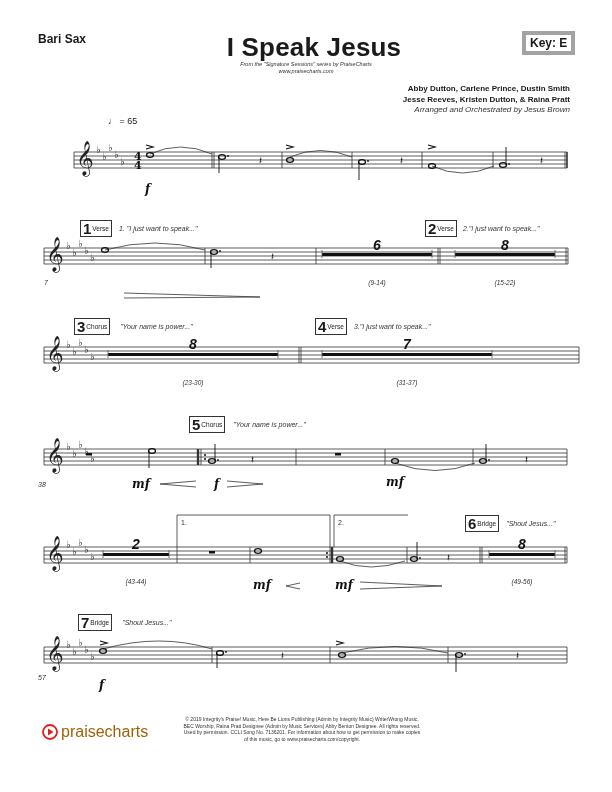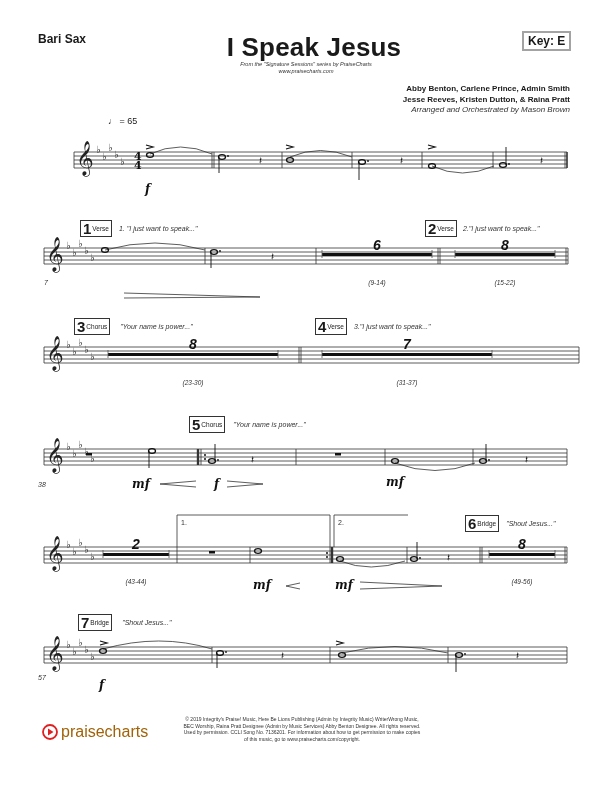--- a/index.html
+++ b/index.html
@@ -1,21 +1,21 @@
 <!DOCTYPE html>
 <html><head>
 <meta charset="utf-8">
 <style>
   html, body { margin:0; padding:0; background:#fff; }
   body { width:612px; height:792px; position:relative; overflow:hidden; font-family:"Liberation Sans", sans-serif; color:#1a1a1a; }
   .abs { position:absolute;text-align:center; }
   .instrument { left:38px; top:32px; font-size:12px; font-weight:bold; }
   .title { left:0; width:612px; top:32px; text-align:center; font-size:26px; font-weight:bold; letter-spacing:0.2px;padding-left:8px; }
   .subtitle { left:0; width:612px; top:61px; text-align:center; font-size:5.5px; font-style:italic; color:#333; line-height:7px; }
-  .keybox { left:522px; top:31px; border:2px solid #a3a3a3; padding:1px 4px; font-size:12px; font-weight:bold; }
+  .keybox { left:522px; top:31px; border:4px solid #a3a3a3; padding:1px 4px; font-size:12px; font-weight:bold; }
   .credits { right:42px; top:83px; text-align:right; font-size:8px; font-weight:bold; line-height:11px; }
   .arranger { right:42px; top:105px; font-size:8px; font-style:italic; color:#333; }
   .tempo { left:108px; top:116px; font-size:9px; }
   svg.score { position:absolute; left:0; top:0; }
   .rehearsal { display:flex; align-items:center; border:1px solid #333; padding:0 2px; height:15px; background:#fff; }
   .rehearsal .num { font-size:15px; font-weight:bold; margin-right:1px; }
   .rehearsal .sec { font-size:6.5px; }
   .lyric { font-size:7px; font-style:italic; color:#333; }
   .footer-text { left:152px; top:716px; width:300px; text-align:center; font-size:5px; line-height:6.6px; color:#333; }
   .logo { left:42px; top:723px; display:flex; align-items:center; }
@@ -25,24 +25,24 @@
 <body>
 
 <div class="abs instrument">Bari Sax</div>
 <div class="abs title">I Speak Jesus</div>
 <div class="abs subtitle">
   <div>From the "Signature Sessions" series by PraiseCharts</div>
   <div>www.praisecharts.com</div>
 </div>
 <div class="abs keybox">Key: E</div>
 <div class="abs credits">
-  <div>Abby Benton, Carlene Prince, Admin Smith</div>
+  <div>Abby Dutton, Carlene Prince, Dustin Smith</div>
   <div>Jesse Reeves, Kristen Dutton, &amp; Raina Pratt</div>
 </div>
-<div class="abs arranger">Arranged and Orchestrated by Mason Brown</div>
+<div class="abs arranger">Arranged and Orchestrated by Jesus Brown</div>
 <div class="abs tempo">♩ = 65</div>
 
 <svg class="score" width="612" height="792" viewBox="0 0 612 792">
   <defs>
     <g id="staff5">
       <line x1="0" y1="0" x2="1" y2="0"></line>
     </g>
     <g id="clefkey">
 
       <text x="0" y="18" font-size="30" font-family="DejaVu Serif, serif">𝄞</text>

